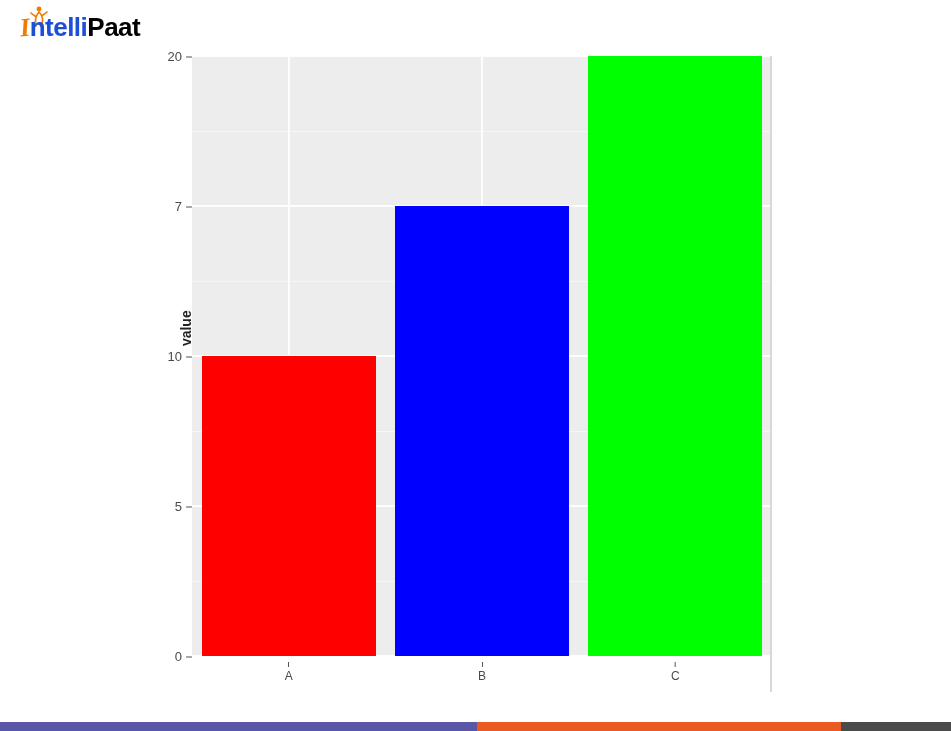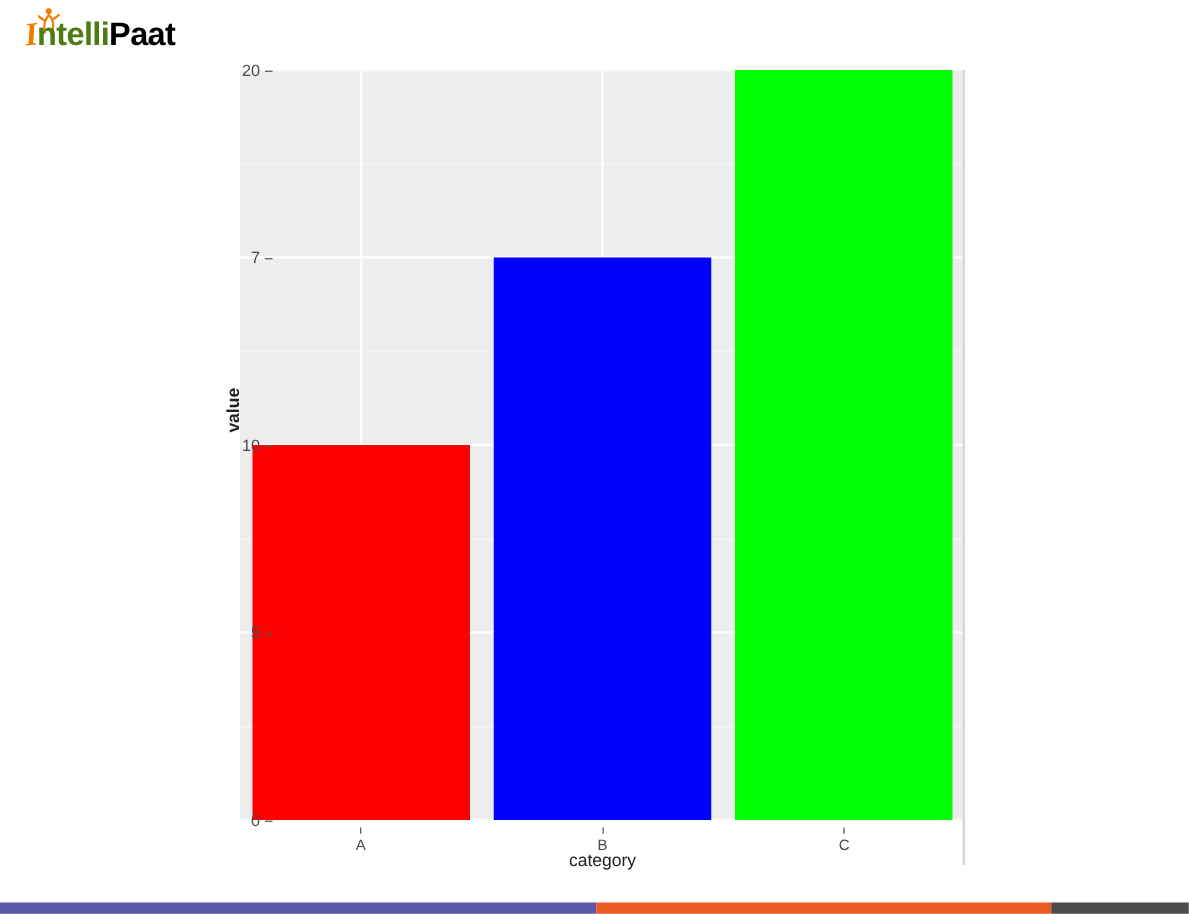--- a/index.html
+++ b/index.html
@@ -1,28 +1,28 @@
 <!DOCTYPE html>
 <html><head>
 <meta charset="utf-8">
 <style>
   html,body{margin:0;padding:0;width:951px;height:731px;background:#fff;font-family:Arial,Helvetica,sans-serif;overflow:hidden}
   .logo{position:absolute;left:20px;top:12px;font-size:26px;font-weight:700;letter-spacing:-0.5px}
   .logo .i1{color:#ef7c00;font-family:Georgia,serif;font-style:italic;display:inline-block;transform:rotate(-6deg)}
-  .logo .seg1{color:#4d7c0f}
+  .logo .seg1{color:#1d4ed8}
   .logo .seg2{color:#000000}
   .logo-icon{position:absolute;left:30px;top:6px}
   .chart{position:absolute;left:158px;top:56px;width:614px;height:636px}
   .panel-bg{position:absolute;left:34px;top:0;width:580px;height:600px;background:#ededed}
   .panel{position:absolute;left:34px;top:0;width:580px;height:600px}
   .grid-h{position:absolute;left:0;right:0;height:2px;background:#fdfdfd}
   .grid-h.minor{height:1px;background:#f6f6f6}
   .grid-v{position:absolute;top:0;bottom:0;width:2px;background:#fdfdfd}
   .bar{position:absolute;bottom:0}
-  .y-tick{position:absolute;right:554px;font-size:13px;color:#4a4a4a;text-align:left;transform:translateY(-50%)}
+  .y-tick{position:absolute;right:580px;font-size:13px;color:#4a4a4a;text-align:left;transform:translateY(-50%)}
   .y-tick .mark{display:inline-block;width:6px;height:1px;background:#555;vertical-align:middle;margin-left:4px}
   .x-tick{position:absolute;top:606px;font-size:12px;color:#4a4a4a;text-align:center;transform:translateX(-50%)}
   .x-tick .mark{display:block;width:1px;height:5px;background:#555;margin:0 auto 2px}
   .y-title{position:absolute;left:-6px;top:300px;transform:rotate(-90deg) translateX(50%);transform-origin:left center;font-size:14px;color:#222;font-weight:700}
   .x-title{position:absolute;left:34px;width:580px;top:624px;text-align:center;font-size:14px;color:#222}
   .right-border{position:absolute;right:0;top:0;bottom:0;width:2px;background:#d8d8d8}
   .footer{position:absolute;left:0;bottom:0;width:951px;height:9px;display:flex}
   .footer div{height:100%}
   .f1{background:#5a56a8;flex:0 0 477px}
   .f2{background:#ec5a24;flex:0 0 364px}
@@ -54,21 +54,20 @@
       <div class="grid-h" style="top: 299px;"></div>
       <div class="grid-h" style="top: 149px;"></div>
       <div class="grid-h" style="top: -1px;"></div>
       <div class="grid-v" style="left: 95.6667px;"></div>
       <div class="grid-v" style="left: 289px;"></div>
       <div class="grid-v" style="left: 482.333px;"></div>
       <div class="bar" style="left: 9.66667px; width: 174px; height: 300px; background: rgb(255, 0, 0);"></div>
       <div class="bar" style="left: 203px; width: 174px; height: 450px; background: rgb(0, 0, 255);"></div>
       <div class="bar" style="left: 396.333px; width: 174px; height: 600px; background: rgb(0, 255, 0);"></div>
     </div>
-  <div class="x-title">category</div>
   <div class="right-border"></div>
 <div class="y-tick" style="top: 600px;"><span>0</span><span class="mark"></span></div>
     <div class="y-tick" style="top: 450px;"><span>5</span><span class="mark"></span></div>
     <div class="y-tick" style="top: 300px;"><span>10</span><span class="mark"></span></div>
     <div class="y-tick" style="top: 150px;"><span>7</span><span class="mark"></span></div>
     <div class="y-tick" style="top: 0px;"><span>20</span><span class="mark"></span></div>
     <div class="x-tick" style="left: 130.667px;"><span class="mark"></span><span>A</span></div>
     <div class="x-tick" style="left: 324px;"><span class="mark"></span><span>B</span></div>
     <div class="x-tick" style="left: 517.333px;"><span class="mark"></span><span>C</span></div>
   </div>

